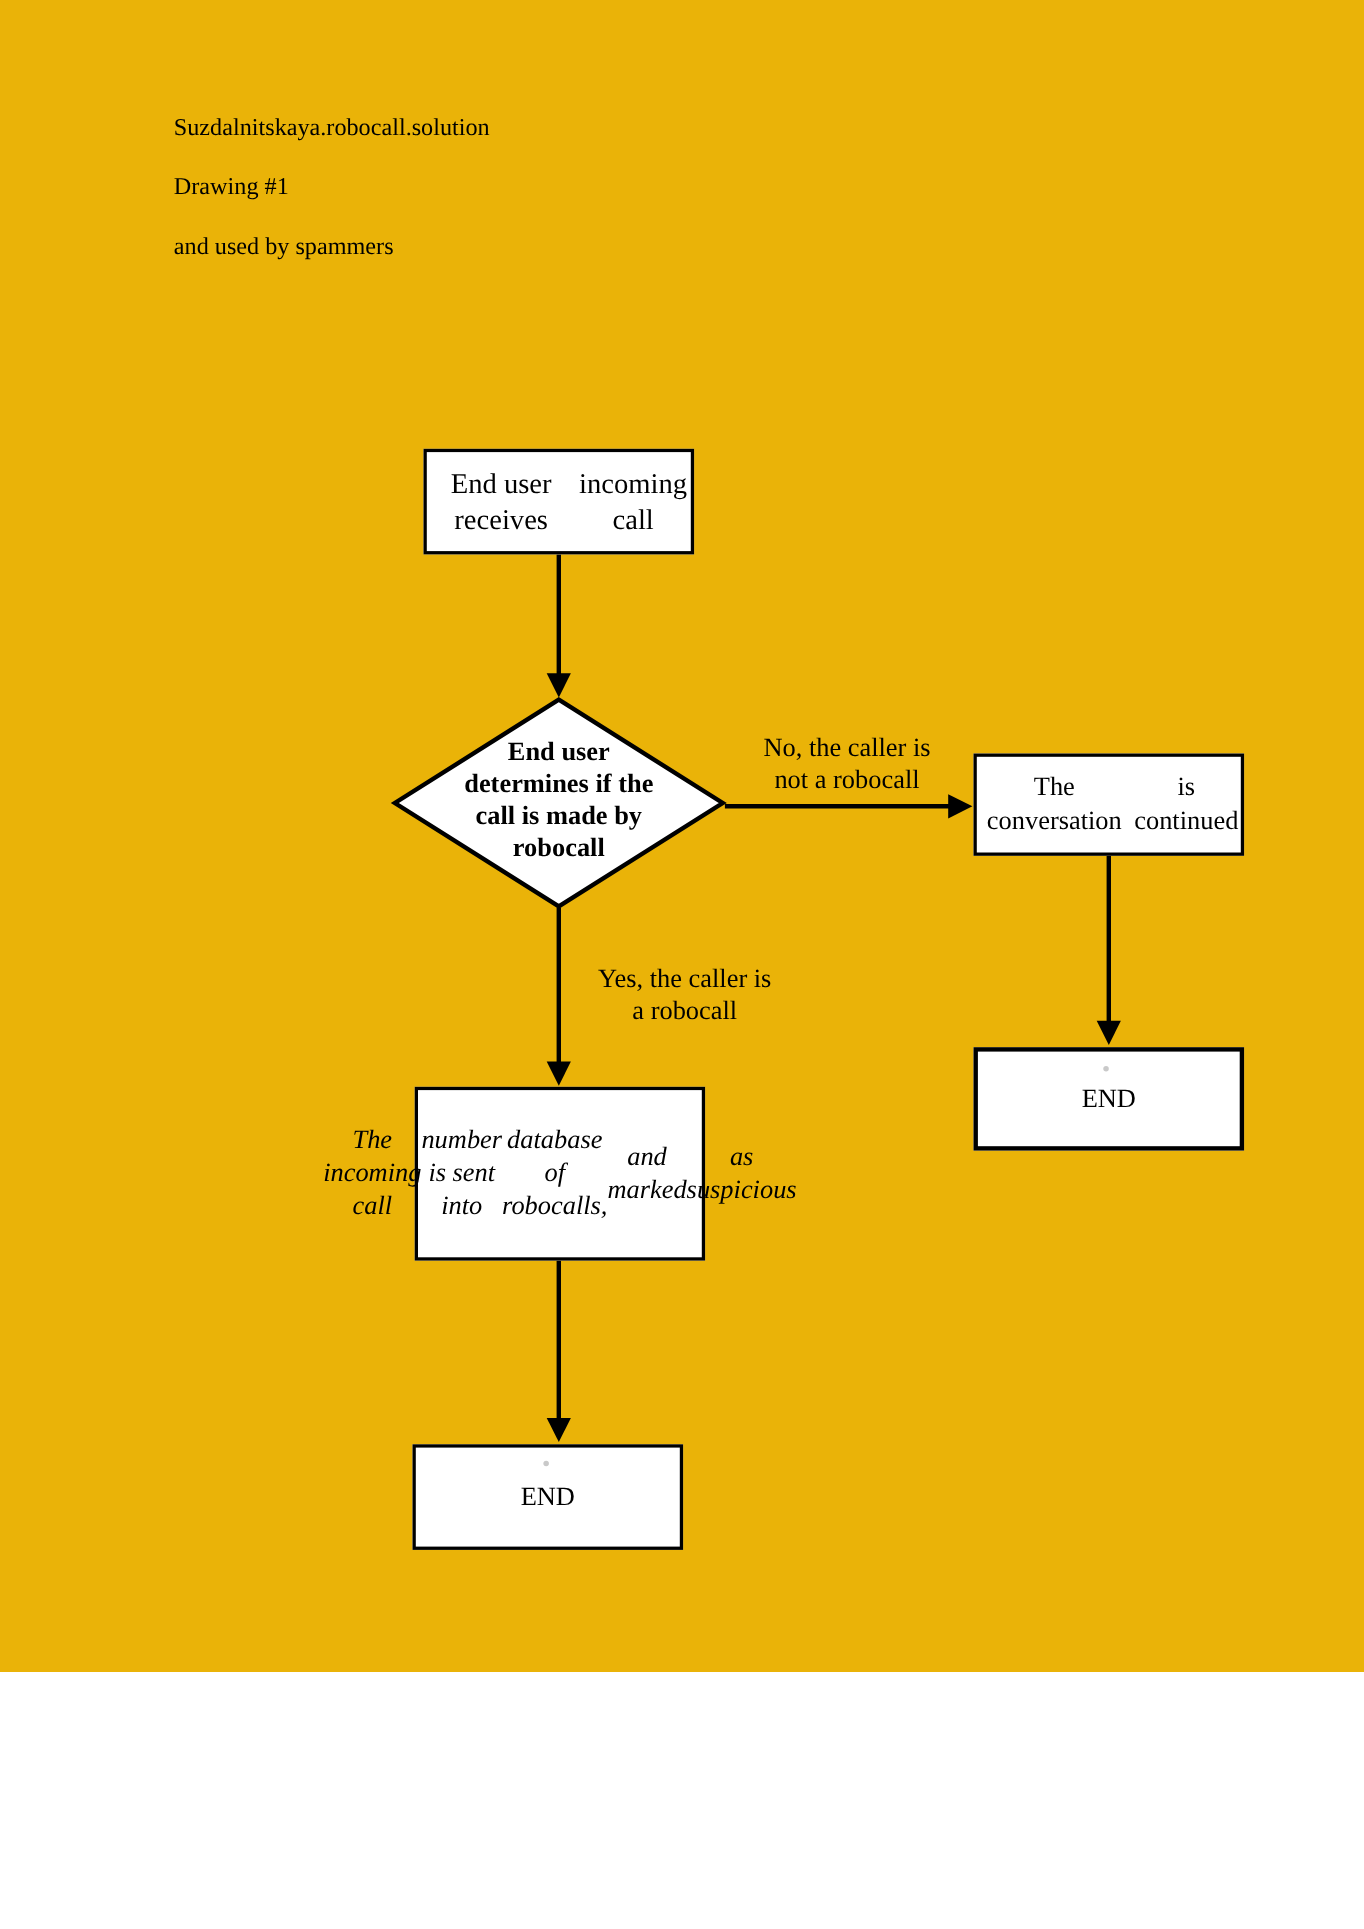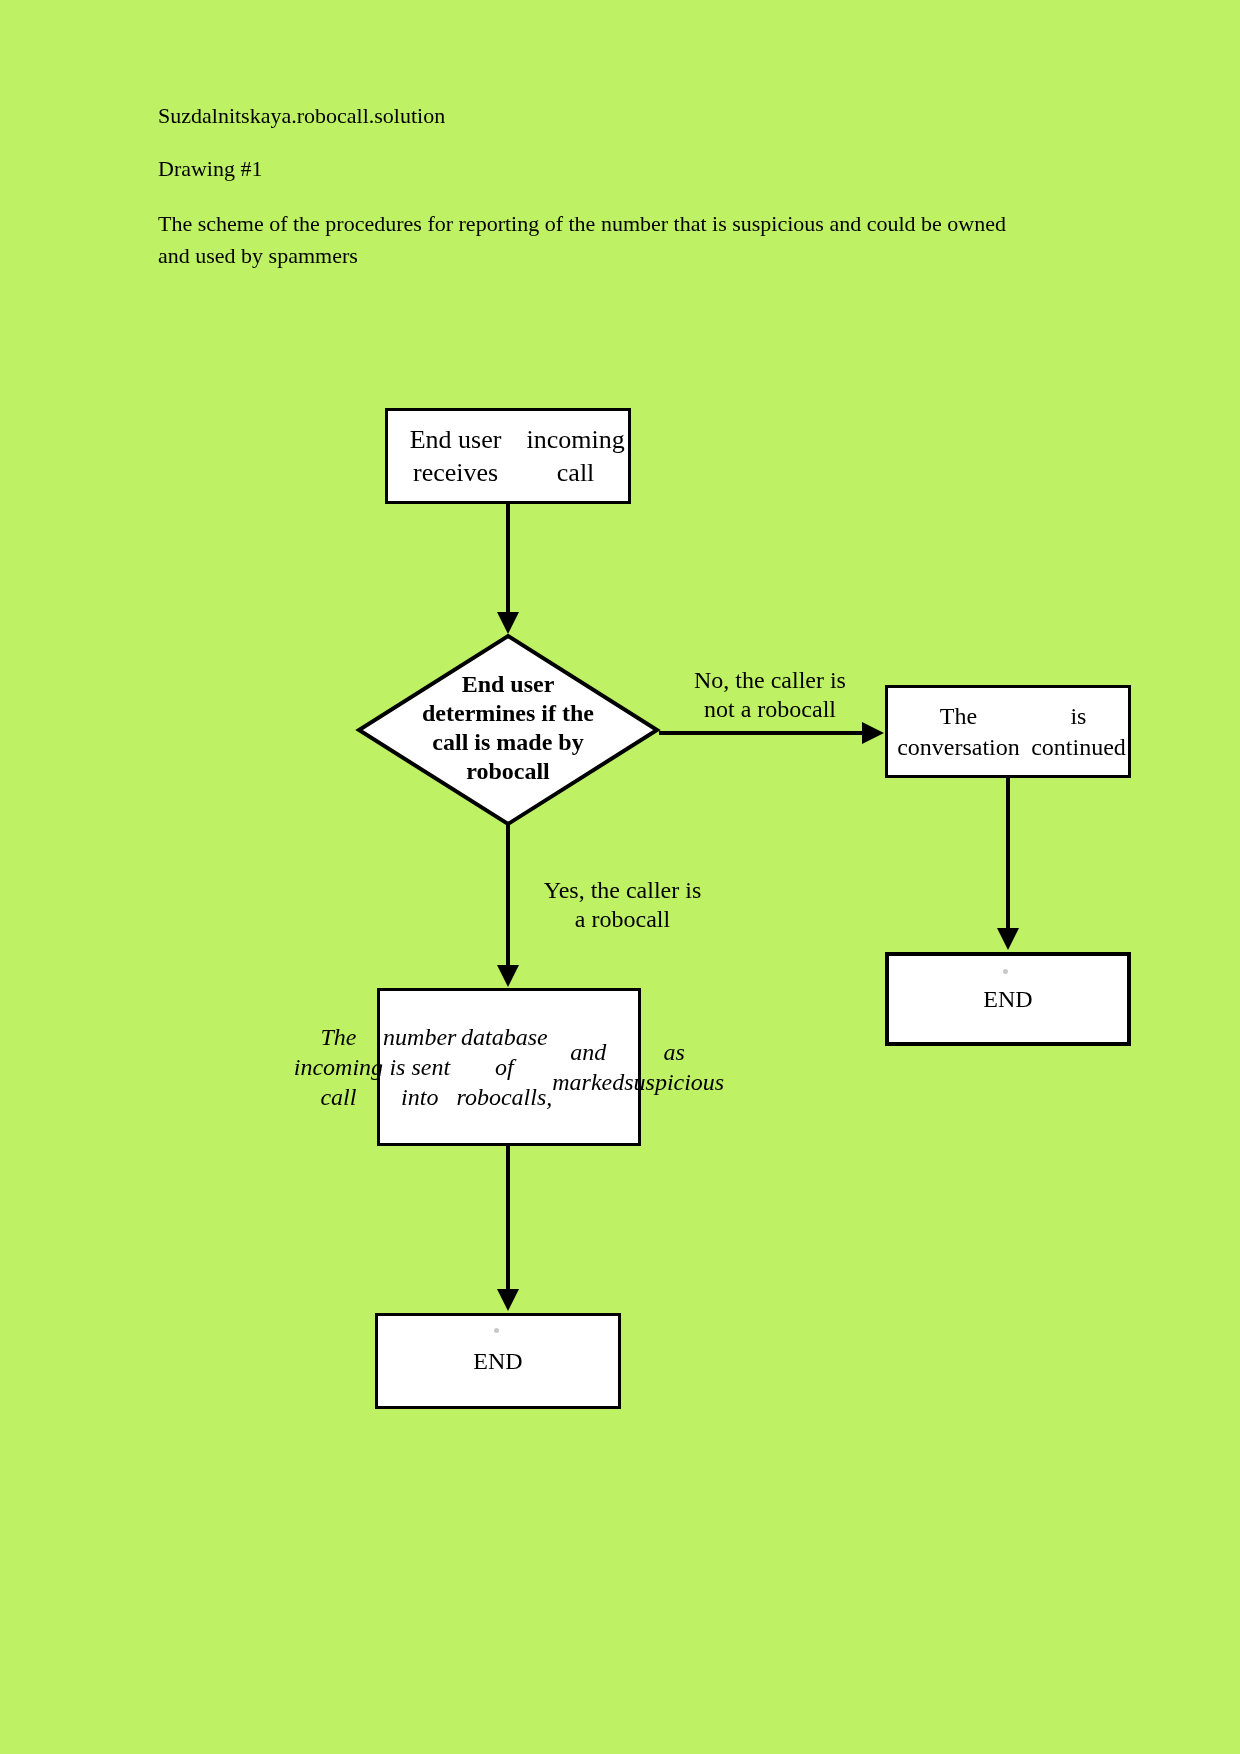--- a/index.html
+++ b/index.html
@@ -3,22 +3,22 @@
 <meta charset="utf-8">
 <style>
   html, body {
     margin: 0;
     padding: 0;
     background: #ffffff;
   }
   .page {
     position: relative;
     width: 1240px;
-    height: 1754px;
-    background: #bef264;
+    height: 1520px;
+    background: #eab308;
     font-family: "Liberation Serif", "DejaVu Serif", serif;
     color: #000000;
     overflow: hidden;
   }
   .abs { position: absolute; }
 
   
   .doc-title {
     left: 158px; top: 103px;
     font-size: 22px;
@@ -131,21 +131,20 @@
   .speck-bottom { left: 494px; top: 1328px; }
 </style>
 </head>
 <body>
 
 <div class="page">
 
   <div class="abs doc-title">Suzdalnitskaya.robocall.solution</div>
   <div class="abs drawing-label">Drawing #1</div>
   <div class="abs description">
-    <div>The scheme of the procedures for reporting of the number that is suspicious and could be owned</div>
     <div>and used by spammers</div>
   </div>
 
   <svg class="abs connectors" width="1240" height="1754" viewBox="0 0 1240 1754">
 
     <line x1="508" y1="504" x2="508" y2="614"></line>
     <polygon class="arrowhead" points="508,634 497,612 519,612"></polygon>
 
     <polygon class="diamond-shape" points="508,636 657,730 508,824 359,730"></polygon>
 

